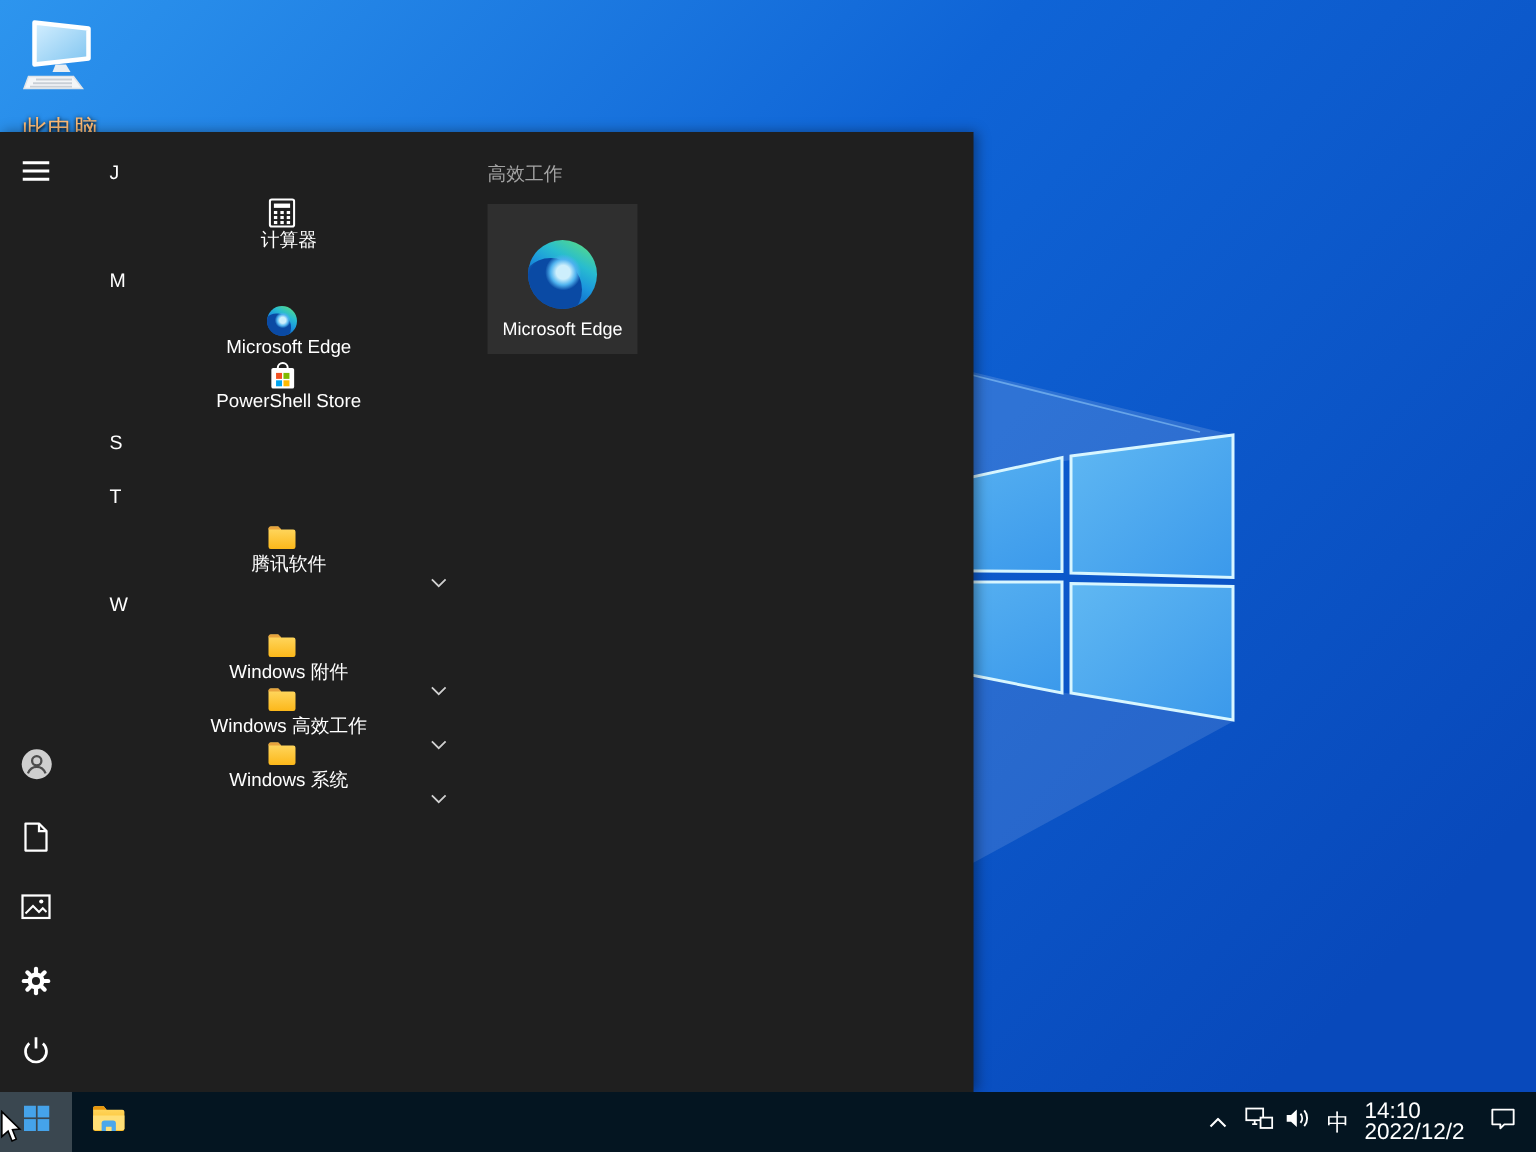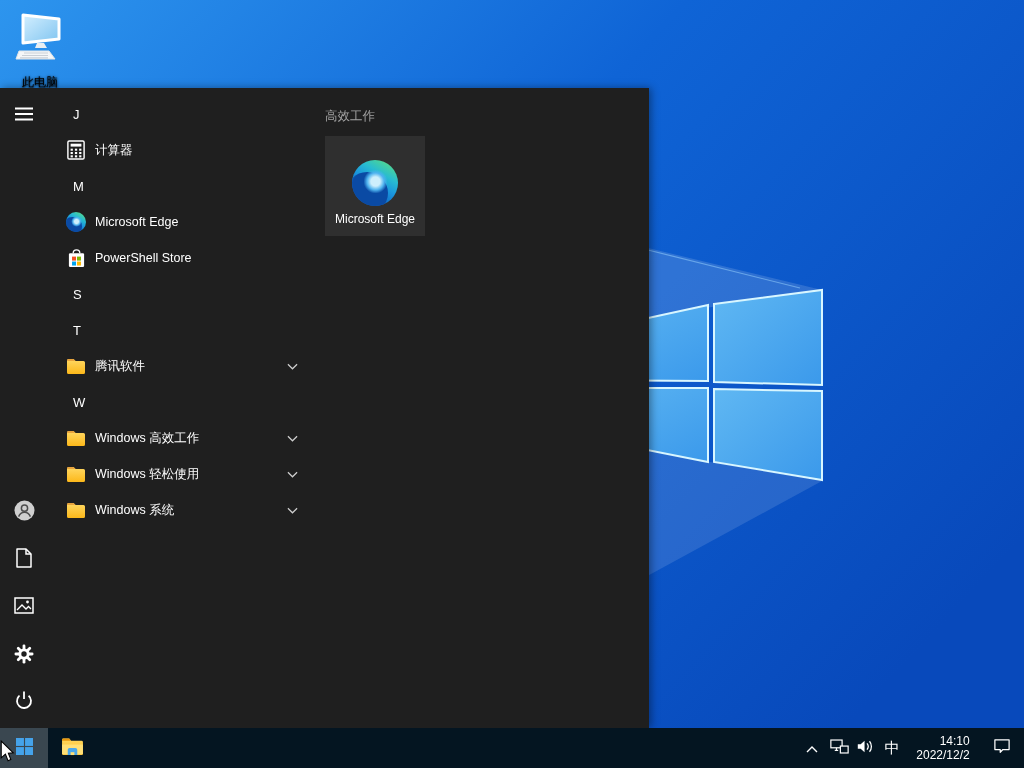--- a/index.html
+++ b/index.html
@@ -6,36 +6,36 @@
   body{
     width:1024px;height:768px;overflow:hidden;position:relative;
     font-family:"Liberation Sans","DejaVu Sans",sans-serif;
     background:#0d5ed2;
   }
   
   .wallpaper{position:absolute;left:0;top:0;width:1024px;height:768px;}
   
   .desktop-icon{position:absolute;left:8px;top:12px;width:64px;text-align:center;cursor:default;}
   .desktop-icon .dlabel{
-    margin-top:8px;color:#000000;font-size:12px;
+    margin-top:8px;color:#fdba74;font-size:17px;
     text-shadow:0 1px 2px rgba(0,0,0,.85),0 0 3px rgba(0,0,0,.6);
   }
   
   .start-menu{
     position:absolute;left:0;top:88px;width:649px;height:640px;
     background:#1f1f1f;color:#fff;display:flex;
     box-shadow:2px 0 8px rgba(0,0,0,.4);
   }
   .rail{flex:0 0 48px;position:relative;}
   .rail-btn{position:absolute;left:0;width:48px;height:44px;display:flex;align-items:center;justify-content:center;}
   
   .app-list{width:262px;padding-top:8px;box-sizing:border-box;}
   .row{height:36px;display:flex;align-items:center;box-sizing:border-box;}
   .letter-row{padding-left:25px;font-size:13px;color:#fff;}
-  .app-row{padding-left:18px;font-size:12.5px;}
+  .app-row{padding-left:18px;font-size:12.5px;flex-direction:column;}
   .app-row .ic{width:20px;height:20px;display:flex;align-items:center;justify-content:center;flex:0 0 20px;}
   .app-row .lbl{margin-left:9px;white-space:nowrap;}
   .app-row .chev{margin-left:auto;margin-right:12px;display:flex;align-items:center;}
   
   .tiles-col{flex:1;padding:20px 0 0 15px;box-sizing:border-box;}
   .group-title{font-size:12.5px;color:#a3a3a3;height:16px;}
   .tile{
     width:100px;height:100px;background:#2f2f2f;margin-top:12px;
     display:flex;flex-direction:column;align-items:center;justify-content:flex-end;
     padding-bottom:10px;box-sizing:border-box;position:relative;
@@ -61,21 +61,21 @@
   .taskbar{
     position:absolute;left:0;bottom:0;width:1024px;height:40px;
     background:#041521;display:flex;align-items:stretch;color:#fff;
   }
   .start-btn{width:48px;display:flex;align-items:center;justify-content:center;background:#3a4750;}
   .task-btn{width:48px;display:flex;align-items:center;justify-content:center;}
   .tray{margin-left:auto;display:flex;align-items:center;}
   .tray-btn{height:40px;display:flex;align-items:center;justify-content:center;}
   .w28{width:28px;} .w26{width:26px;}
   .ime{width:28px;font-size:15px;color:#fff;}
-  .clock{width:74px;text-align:right;font-size:12px;line-height:14px;}
+  .clock{width:74px;text-align:left;font-size:15px;line-height:14px;}
   .bell{width:44px;}
   
   .cursor{position:absolute;left:0px;top:740px;pointer-events:none;}
 </style>
 </head>
 <body>
 
 <svg width="0" height="0" style="position:absolute">
   <defs>
     <linearGradient id="foldg" x1="0" y1="0" x2="0" y2="1">
@@ -263,50 +263,50 @@
             <path d="M1 1 L6 6 L11 1" stroke="#cfcfcf" stroke-width="1.3" fill="none"></path>
           </svg>
       </span>
     </div>
 
     <div class="row letter-row">
       <span>W</span>
     </div>
 
 
+    <div class="row app-row">
+      <span class="ic">
+        <svg width="20" height="16" viewBox="0 0 20 16">
+            <path d="M1 2.5 a1.5 1.5 0 0 1 1.5-1.5 h5 l2 2 h8 a1.5 1.5 0 0 1 1.5 1.5 v10 a1.5 1.5 0 0 1 -1.5 1.5 h-15 a1.5 1.5 0 0 1 -1.5-1.5 z" fill="url(#foldg)"></path>
+            <path d="M1 2.5 a1.5 1.5 0 0 1 1.5-1.5 h5 l2 2 h-8.5 z" fill="#e8a33d"></path>
+          </svg>
+      </span>
+      <span class="lbl">Windows 附件</span>
+      <span class="chev">
+        <svg width="11" height="7" viewBox="0 0 12 7">
+            <path d="M1 1 L6 6 L11 1" stroke="#cfcfcf" stroke-width="1.3" fill="none"></path>
+          </svg>
+      </span>
+    </div>
 
     <div class="row app-row">
       <span class="ic">
         <svg width="20" height="16" viewBox="0 0 20 16">
             <path d="M1 2.5 a1.5 1.5 0 0 1 1.5-1.5 h5 l2 2 h8 a1.5 1.5 0 0 1 1.5 1.5 v10 a1.5 1.5 0 0 1 -1.5 1.5 h-15 a1.5 1.5 0 0 1 -1.5-1.5 z" fill="url(#foldg)"></path>
             <path d="M1 2.5 a1.5 1.5 0 0 1 1.5-1.5 h5 l2 2 h-8.5 z" fill="#e8a33d"></path>
           </svg>
       </span>
       <span class="lbl">Windows 高效工作</span>
       <span class="chev">
         <svg width="11" height="7" viewBox="0 0 12 7">
             <path d="M1 1 L6 6 L11 1" stroke="#cfcfcf" stroke-width="1.3" fill="none"></path>
           </svg>
       </span>
     </div>
 
-    <div class="row app-row">
-      <span class="ic">
-        <svg width="20" height="16" viewBox="0 0 20 16">
-            <path d="M1 2.5 a1.5 1.5 0 0 1 1.5-1.5 h5 l2 2 h8 a1.5 1.5 0 0 1 1.5 1.5 v10 a1.5 1.5 0 0 1 -1.5 1.5 h-15 a1.5 1.5 0 0 1 -1.5-1.5 z" fill="url(#foldg)"></path>
-            <path d="M1 2.5 a1.5 1.5 0 0 1 1.5-1.5 h5 l2 2 h-8.5 z" fill="#e8a33d"></path>
-          </svg>
-      </span>
-      <span class="lbl">Windows 轻松使用</span>
-      <span class="chev">
-        <svg width="11" height="7" viewBox="0 0 12 7">
-            <path d="M1 1 L6 6 L11 1" stroke="#cfcfcf" stroke-width="1.3" fill="none"></path>
-          </svg>
-      </span>
-    </div>
 
     <div class="row app-row">
       <span class="ic">
         <svg width="20" height="16" viewBox="0 0 20 16">
             <path d="M1 2.5 a1.5 1.5 0 0 1 1.5-1.5 h5 l2 2 h8 a1.5 1.5 0 0 1 1.5 1.5 v10 a1.5 1.5 0 0 1 -1.5 1.5 h-15 a1.5 1.5 0 0 1 -1.5-1.5 z" fill="url(#foldg)"></path>
             <path d="M1 2.5 a1.5 1.5 0 0 1 1.5-1.5 h5 l2 2 h-8.5 z" fill="#e8a33d"></path>
           </svg>
       </span>
       <span class="lbl">Windows 系统</span>
       <span class="chev">

